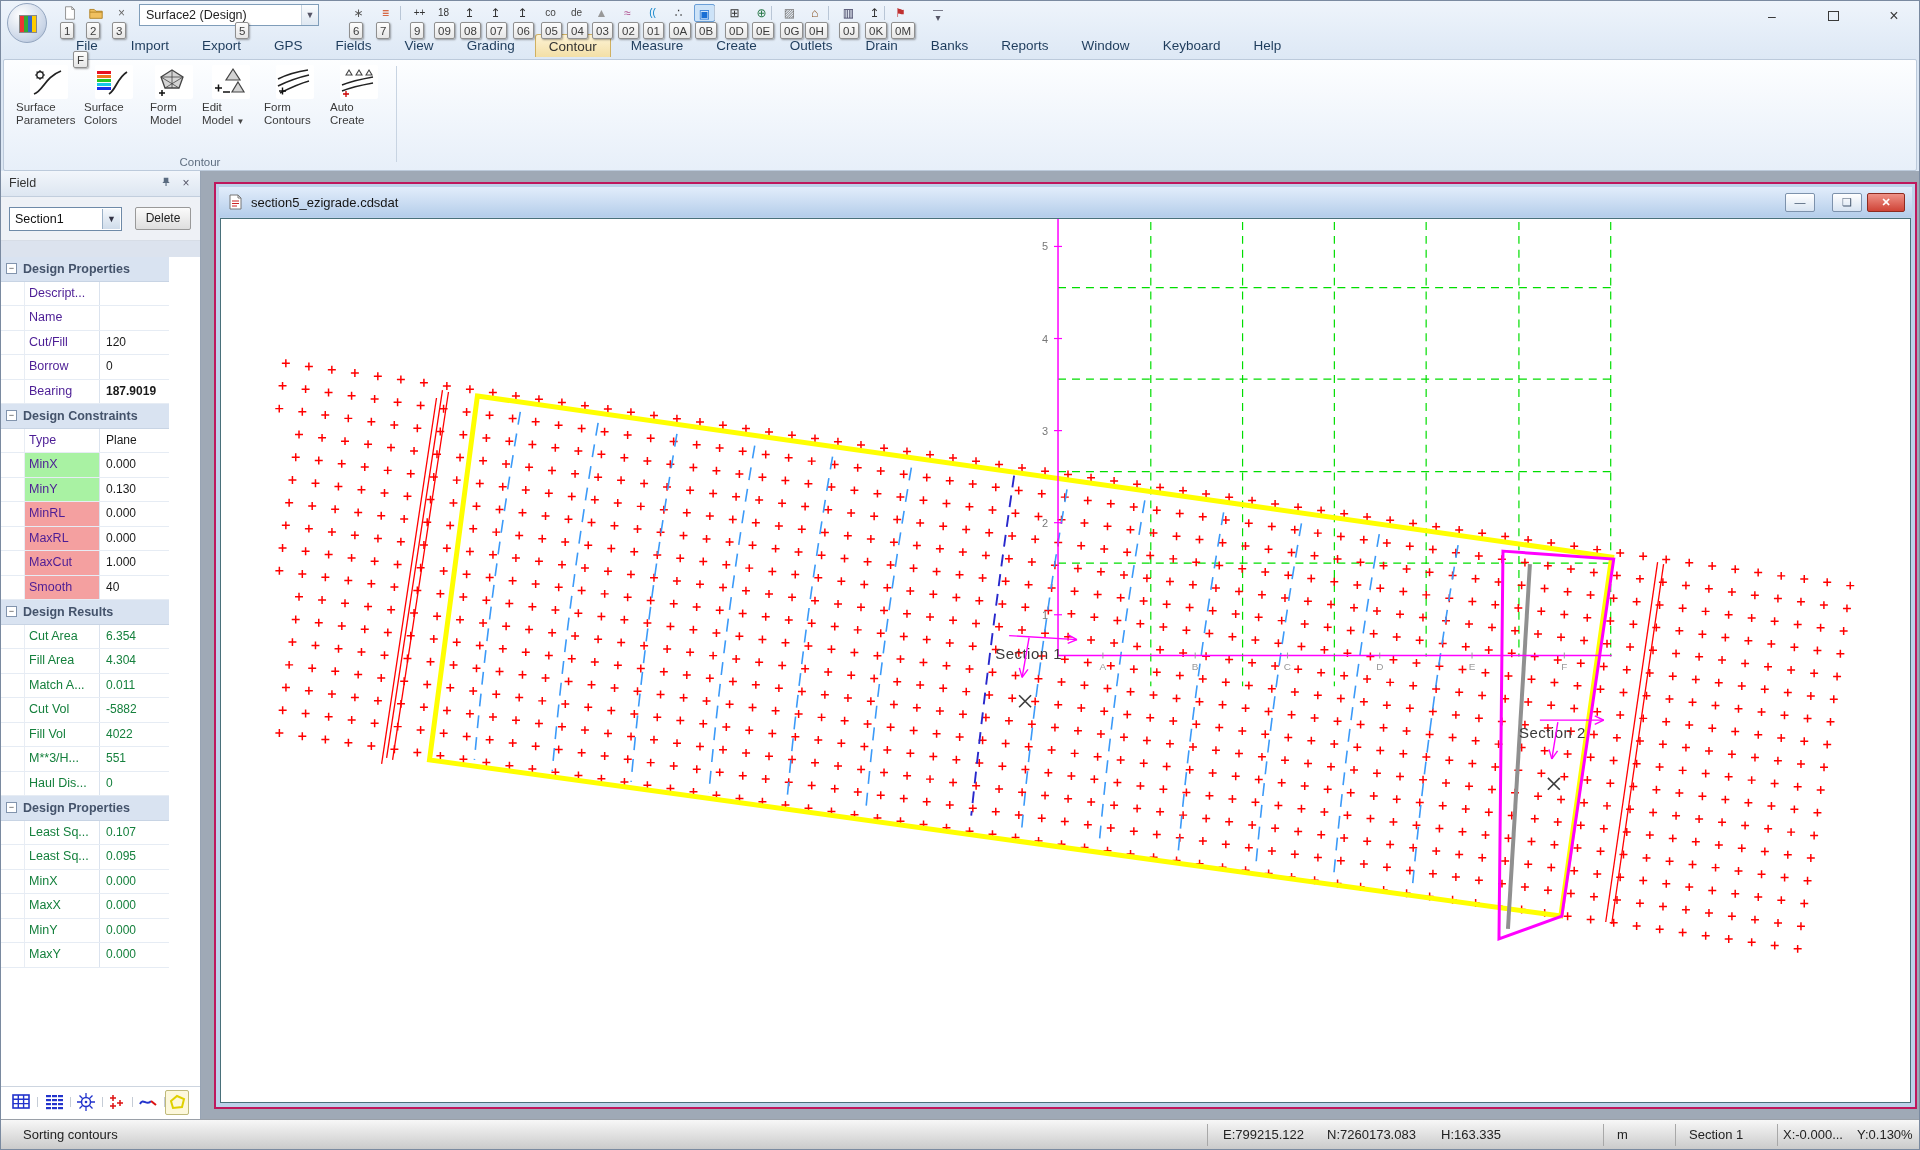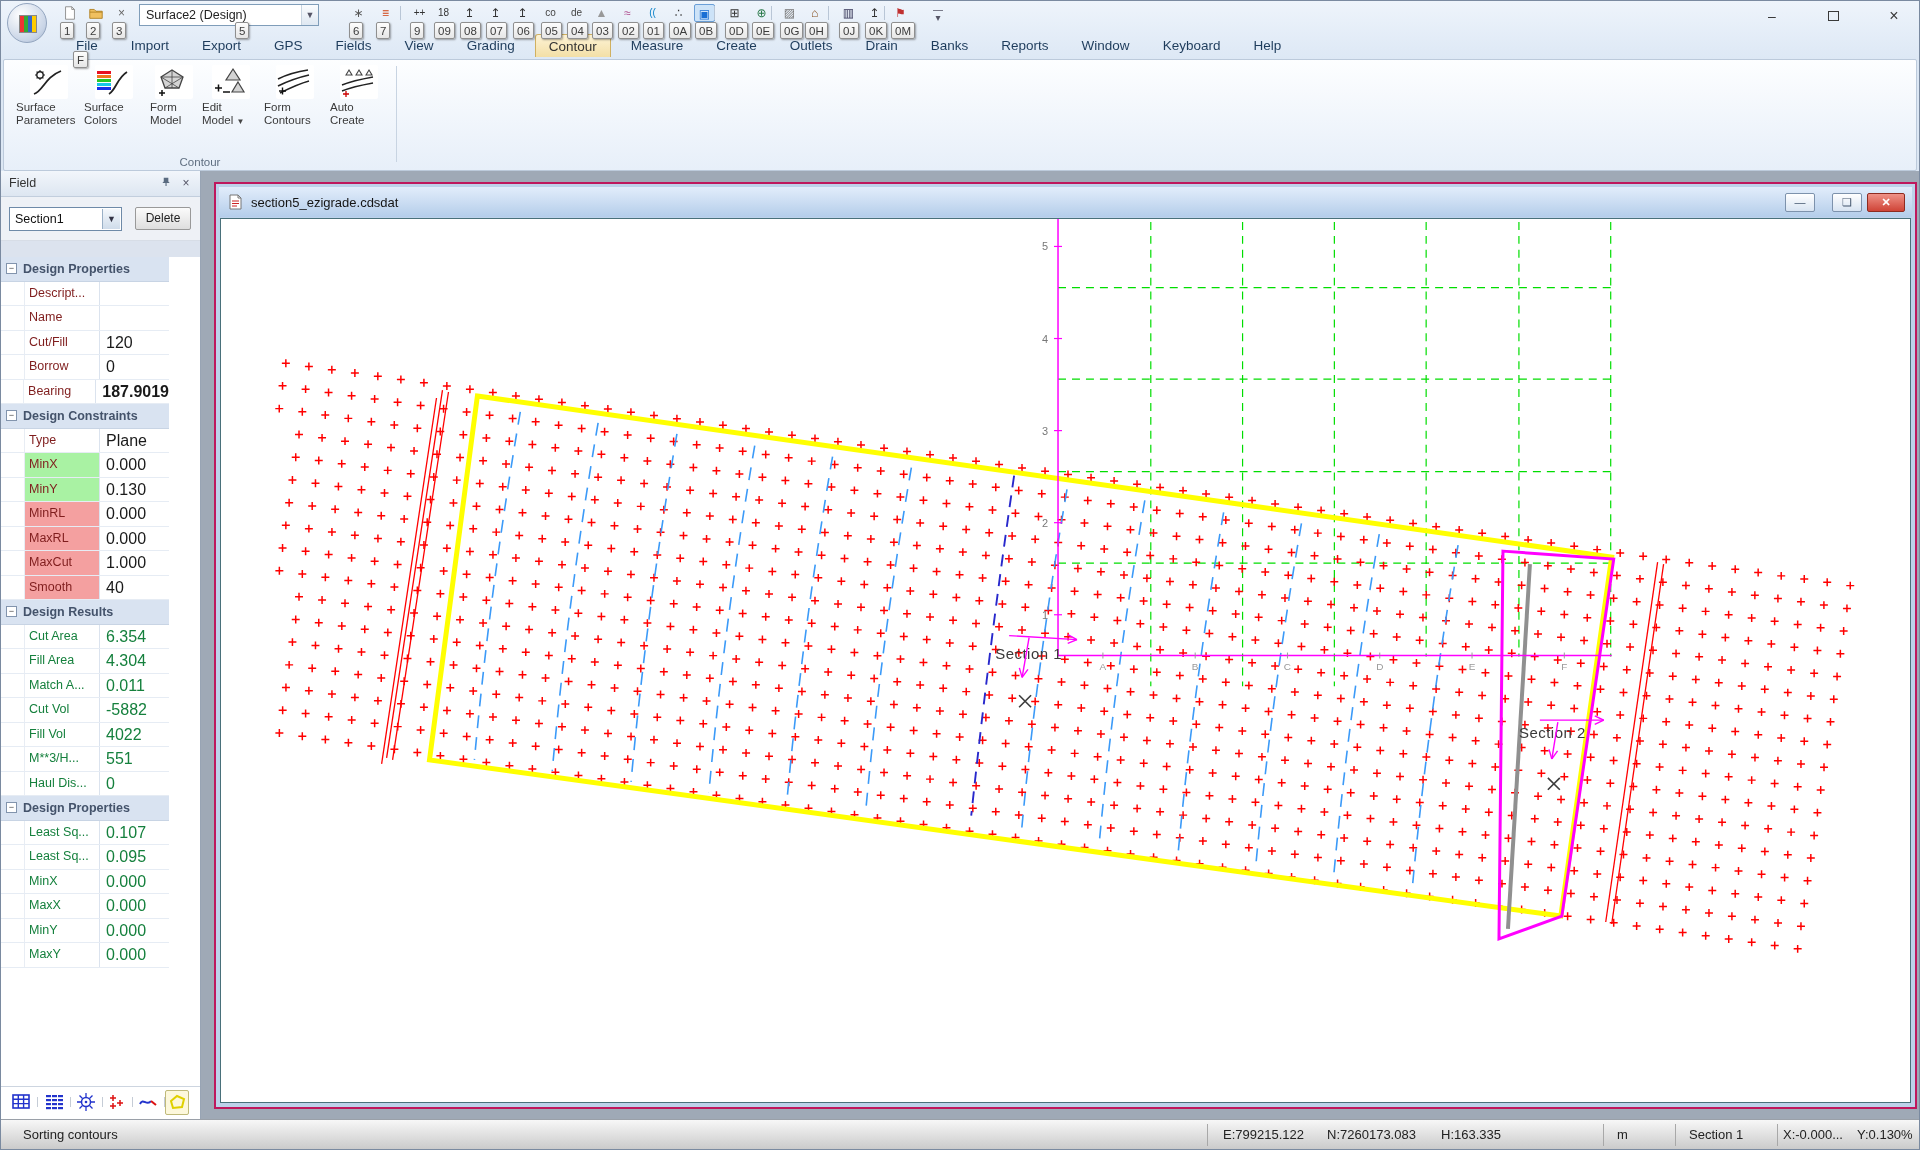--- a/index.html
+++ b/index.html
@@ -61,23 +61,23 @@
   .del-btn { position:absolute; left:134px; top:10px; width:56px; height:23px; background:linear-gradient(#fbfbfb,#dedede);
              border:1px solid #999; border-radius:2px; font-size:12px; color:#222; text-align:center; line-height:21px; }
   .grid-gap { height:16px; background:#dce3ee; }
   .pgrid { width:168px; }
   .sec-row { height:24.5px; background:#d9e3f1; display:flex; align-items:center; width:168px; border-bottom:1px solid #c8d4e4; }
   .sec-row .exp { width:11px; height:11px; border:1px solid #8294ad; background:#fff; margin:0 6px 0 5px;
                   line-height:8px; text-align:center; font-size:9px; color:#444; }
   .sec-row .t { font-weight:bold; color:#44536b; font-size:12.5px; }
   .prow { display:flex; height:24.5px; width:168px; border-bottom:1px solid #e6ecf4; background:#fff; }
   .prow .gut { width:24px; border-right:1px solid #e8edf4; }
-  .prow .lab { width:75px; padding-left:4px; font-size:12.5px; color:#7f1d1d; line-height:23px;
+  .prow .lab { width:75px; padding-left:4px; font-size:12.5px; color:#4c1d95; line-height:23px;
                border-right:1px solid #dbe3ee; overflow:hidden; white-space:nowrap; }
-  .prow .val { flex:1; padding-left:6px; font-size:16px; color:#1a1a1a; line-height:23px; white-space:nowrap; }
+  .prow .val { flex:1; padding-left:6px; font-size:12px; color:#1a1a1a; line-height:23px; white-space:nowrap; }
   .prow .lab.green { background:#a9f2a3; }
   .prow .lab.red { background:#f4a0a0; }
   .prow.muted .lab, .prow.muted .val { color:#15803d; }
   .prow .val.bold { font-weight:bold; }
   .side-icons { position:absolute; bottom:3px; left:0; right:0; height:30px; border-top:1px solid #cdd5e0; }
   .si { position:absolute; top:3px; width:24px; height:25px; text-align:center; }
   .si svg { width:20px; height:20px; margin-top:2px; }
   .si.sel { background:#fdf8dc; border:1px solid #c0ba7a; border-radius:2px; }
   .si-tick { position:absolute; top:10px; width:1px; height:10px; background:#c5ccd6; }
 

